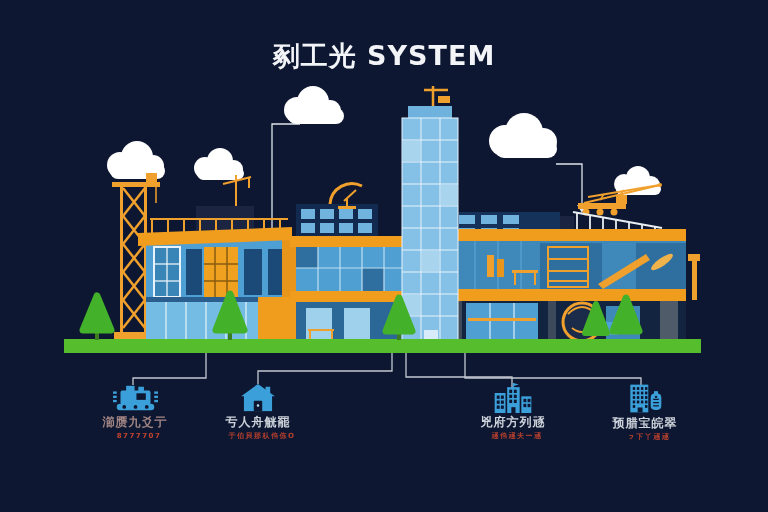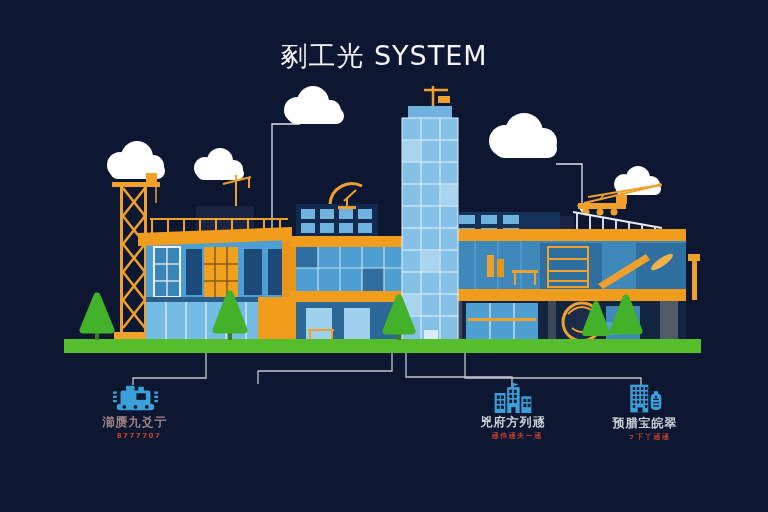--- a/index.html
+++ b/index.html
@@ -1,19 +1,19 @@
 <!DOCTYPE html>
 <html><head>
 <meta charset="utf-8">
 <style>
   html,body{margin:0;padding:0;background:#0e1731;}
   .stage{position:relative;width:768px;height:512px;background:#0e1731;overflow:hidden;
          font-family:"DejaVu Sans", sans-serif;}
   .page-title{position:absolute;top:38px;left:0;width:768px;text-align:center;
-    font-size:27px;font-weight:normal;color:#f2f4f8;letter-spacing:1px;}
+    font-size:27px;font-weight:bold;color:#f2f4f8;letter-spacing:1px;}
   .scene{position:absolute;top:0;left:0;}
   .legend-item{position:absolute;top:383px;width:140px;display:flex;flex-direction:column;
     align-items:center;}
   .li-icon{display:block;margin-bottom:3px;}
   .main-label{font-size:12px;font-weight:bold;color:#ccd2da;letter-spacing:1px;line-height:1.1;
     text-align:center;white-space:nowrap;}
   .sub-label{font-size:7px;font-weight:bold;color:#b8402e;letter-spacing:1.5px;margin-top:4px;
     line-height:1;text-align:right;white-space:nowrap;padding-left:8px;}
   .li-1{left:65px;}  .li-1 .main-label{color:#a18584;} .li-1 .sub-label{color:#c0432f;}
   .li-2{left:188px;}
@@ -334,20 +334,33 @@
       </g>
       <rect x="25" y="11" width="10" height="7" fill="#0e1731"></rect>
       <circle cx="12" cy="25.5" r="2" fill="#0e1731"></circle>
         <circle cx="24" cy="25.5" r="2" fill="#0e1731"></circle>
         <circle cx="36" cy="25.5" r="2" fill="#0e1731"></circle>
     </svg>
     <div class="main-label">瀄赝九爻亍</div>
     <div class="sub-label">8777707</div>
   </div>
 
+  <div class="legend-item li-2">
+    <svg class="li-icon" width="34" height="30" viewBox="0 0 36 32">
+      <g fill="#3ba0da">
+        <rect x="26" y="4" width="5" height="8"></rect>
+        <polygon points="18,1 36,14 0,14"></polygon>
+        <rect x="3" y="13" width="30" height="17"></rect>
+      </g>
+      <rect x="13.5" y="19" width="9" height="11" rx="1" fill="#0e1731"></rect>
+      <circle cx="18" cy="24" r="1.3" fill="#bfe3f5"></circle>
+    </svg>
+    <div class="main-label">亐人舟觥罷</div>
+    <div class="sub-label">于伯貝那朲㑇㑈O</div>
+  </div>
 
 
   <div class="legend-item li-5">
     <svg class="li-icon" width="40" height="31" viewBox="0 0 48 38">
       <rect x="6" y="2" width="22" height="34" fill="#3ba0da"></rect>
       <g fill="#0e1731">
         <rect x="9" y="5" width="3" height="3.5"></rect>
           <rect x="14" y="5" width="3" height="3.5"></rect>
           <rect x="19" y="5" width="3" height="3.5"></rect>
           <rect x="24" y="5" width="3" height="3.5"></rect>

